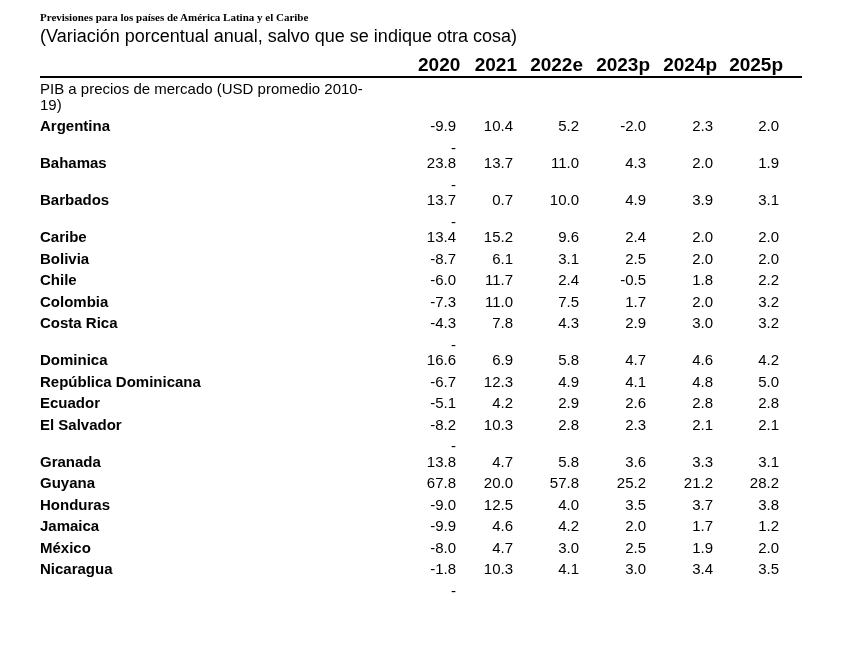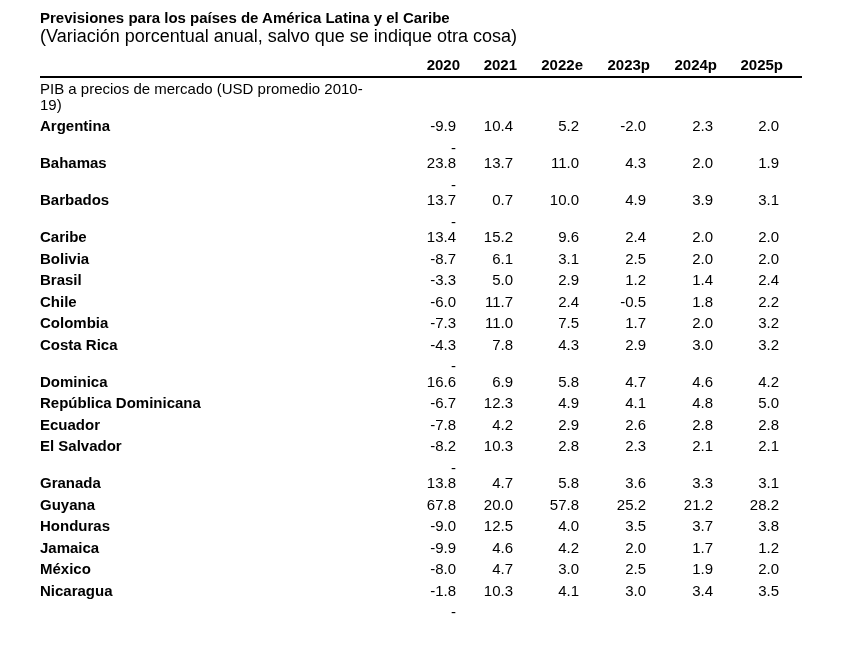--- a/index.html
+++ b/index.html
@@ -13,22 +13,23 @@
     width: 850px;
     height: 663px;
     overflow: hidden;
   }
   .page {
     padding: 8px 0 0 40px;
     width: 762px;
   }
   .title {
     font-weight: bold;
-    font-size: 15px;
+    font-size: 11px;
     line-height: 19px;
+    font-family: Liberation Serif, serif;
   }
   .subtitle {
     font-size: 18px;
     line-height: 19px;
   }
   table.forecast {
     border-collapse: collapse;
     table-layout: fixed;
     width: 762px;
     margin-top: 10px;
@@ -36,21 +37,21 @@
   col.c-country { width: 378px; }
   col.c-2020 { width: 42px; }
   col.c-2021 { width: 57px; }
   col.c-2022 { width: 66px; }
   col.c-2023 { width: 67px; }
   col.c-2024 { width: 67px; }
   col.c-2025 { width: 66px; }
   col.c-spacer { width: 19px; }
   thead th {
     font-weight: bold;
-    font-size: 15px;
+    font-size: 19px;
     text-align: right;
     vertical-align: bottom;
     padding: 0 0 3px 0;
     border-bottom: 2px solid #000000;
     line-height: 17px;
   }
   td {
     font-size: 15px;
     line-height: 15.5px;
     vertical-align: bottom;
@@ -157,30 +158,20 @@
           <td class="country">Bolivia</td>
           <td class="num">-8.7</td>
           <td class="num">6.1</td>
           <td class="num">3.1</td>
           <td class="num">2.5</td>
           <td class="num">2.0</td>
           <td class="num">2.0</td>
           <td></td>
         </tr>
         <tr>
-          <td class="country">Brasil</td>
-          <td class="num">-3.3</td>
-          <td class="num">5.0</td>
-          <td class="num">2.9</td>
-          <td class="num">1.2</td>
-          <td class="num">1.4</td>
-          <td class="num">2.4</td>
-          <td></td>
-        </tr>
-        <tr>
           <td class="country">Chile</td>
           <td class="num">-6.0</td>
           <td class="num">11.7</td>
           <td class="num">2.4</td>
           <td class="num">-0.5</td>
           <td class="num">1.8</td>
           <td class="num">2.2</td>
           <td></td>
         </tr>
         <tr>
@@ -219,21 +210,21 @@
           <td class="num">-6.7</td>
           <td class="num">12.3</td>
           <td class="num">4.9</td>
           <td class="num">4.1</td>
           <td class="num">4.8</td>
           <td class="num">5.0</td>
           <td></td>
         </tr>
         <tr>
           <td class="country">Ecuador</td>
-          <td class="num">-7.8</td>
+          <td class="num">-5.1</td>
           <td class="num">4.2</td>
           <td class="num">2.9</td>
           <td class="num">2.6</td>
           <td class="num">2.8</td>
           <td class="num">2.8</td>
           <td></td>
         </tr>
         <tr>
           <td class="country">El Salvador</td>
           <td class="num">-8.2</td>

